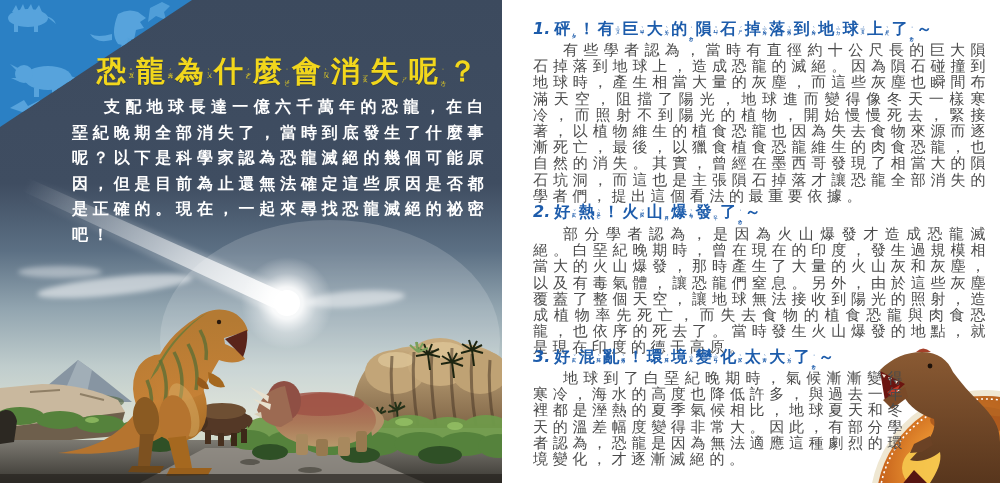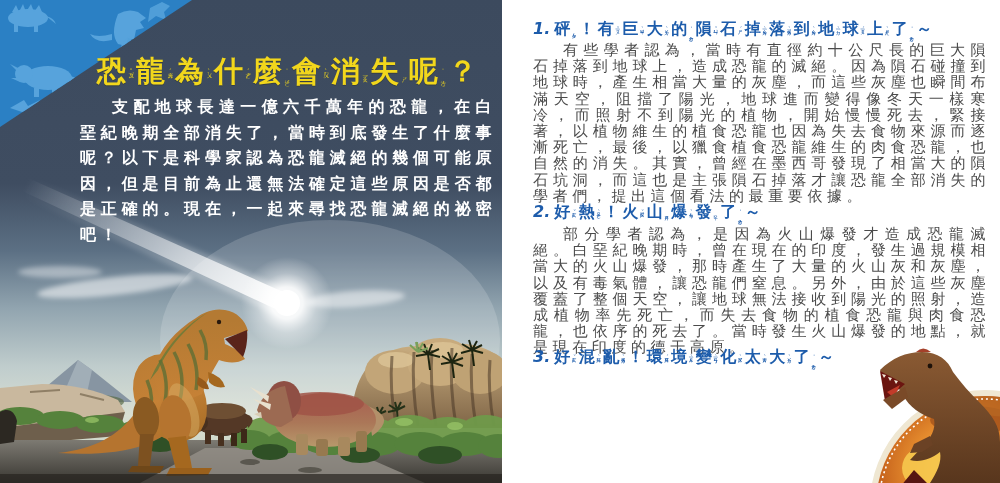--- a/index.html
+++ b/index.html
@@ -16,21 +16,21 @@
     background:var(--page-bg-slate);}
   .page-left svg.scene{position:absolute;left:0;top:0;}
 
   .page-title{position:absolute;left:97px;top:56px;display:flex;align-items:flex-start;z-index:5;}
   .page-title .zy-pair{display:inline-flex;align-items:center;margin-right:2px;}
   .page-title .zy-char{font-size:29px;font-weight:bold;color:var(--title-yellow);line-height:1.1;
     text-shadow:0 1px 0 rgba(40,40,20,.35);}
   .page-title .zy-ruby{writing-mode:vertical-rl;text-orientation:upright;font-size:7px;line-height:1;
     color:var(--title-yellow);margin-left:1px;letter-spacing:0;max-height:30px;}
 
-  .intro{position:absolute;left:80px;top:94px;width:416px;z-index:5;
+  .intro{position:absolute;left:72px;top:94px;width:416px;z-index:5;
     color:#ffffff;font-size:16px;font-weight:600;letter-spacing:4.5px;line-height:25.5px;
     text-align:justify;text-indent:2em;}
 
   
   .page-right{position:absolute;left:502px;top:0;width:498px;height:483px;background:#fff;overflow:hidden;}
   .section{position:absolute;left:31px;}
   .sec-head{display:flex;align-items:flex-start;color:var(--heading-blue);font-weight:bold;}
   .sec-num{font-style:italic;font-size:16px;margin-right:4px;line-height:1.2;}
   .sec-head .zy-pair{display:inline-flex;align-items:center;margin-right:2px;}
   .sec-head .zy-char{font-size:16px;line-height:1.2;letter-spacing:0;}
@@ -539,14 +539,15 @@
           <span class="zy-pair">
             <span class="zy-char">了</span>
             <span class="zy-ruby">˙ㄌㄜ</span>
           </span>
           <span class="zy-pair">
             <span class="zy-char">～</span>
             <span class="zy-ruby"></span>
           </span>
         </span>
     </div>
+    <p class="sec-body" id="s3-body">地球到了白堊紀晚期時，氣候漸漸變得寒冷，海水的高度也降低許多，與過去一年裡都是溼熱的夏季氣候相比，地球夏天和冬天的溫差幅度變得非常大。因此，有部分學者認為，恐龍是因為無法適應這種劇烈的環境變化，才逐漸滅絕的。</p>
   </div>
 </div>
 
 </body></html>

